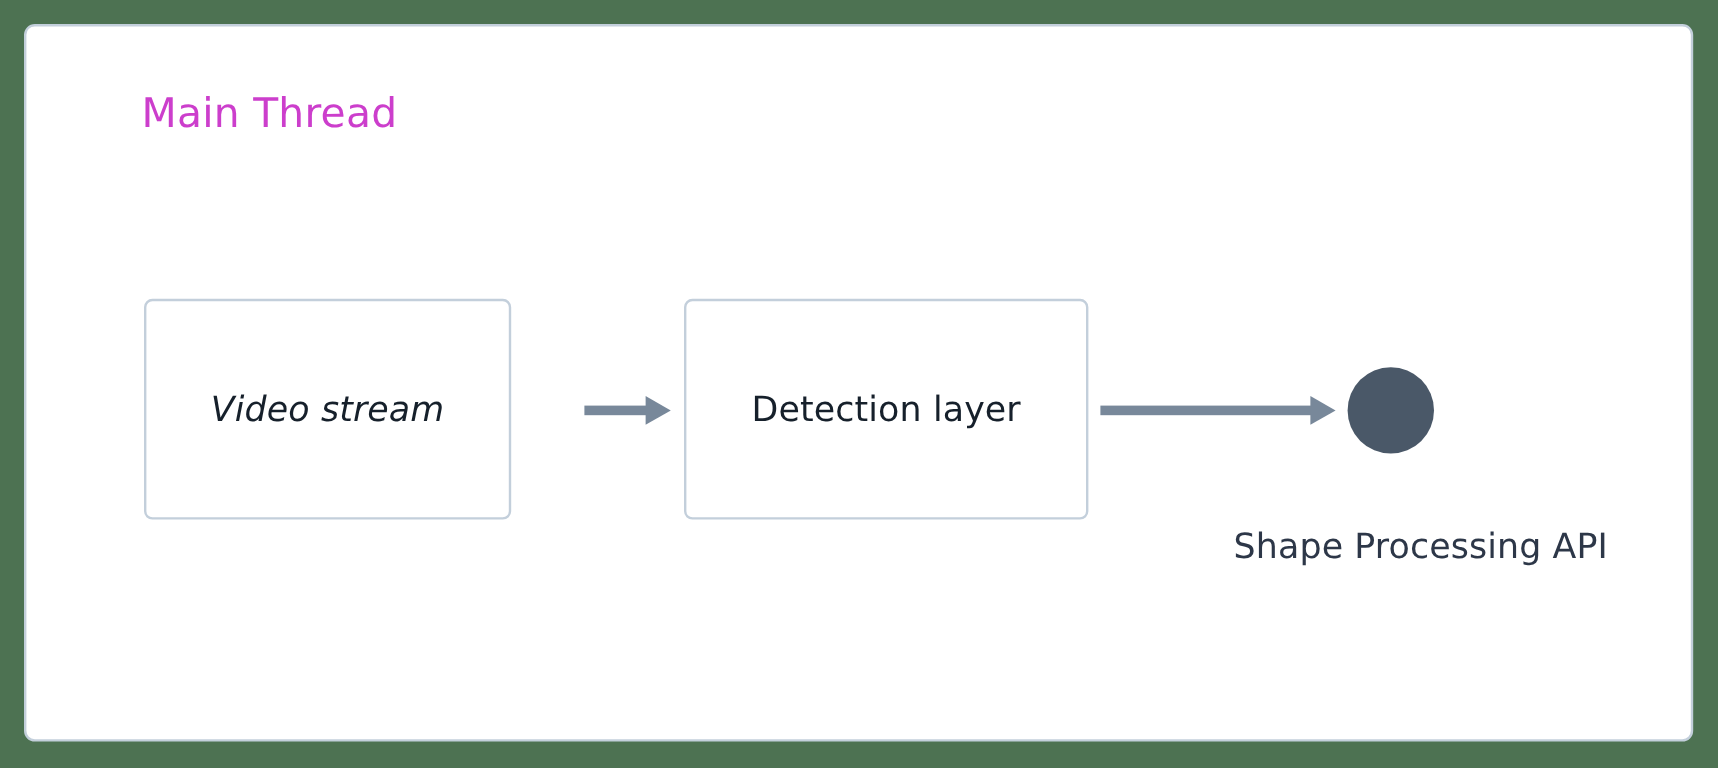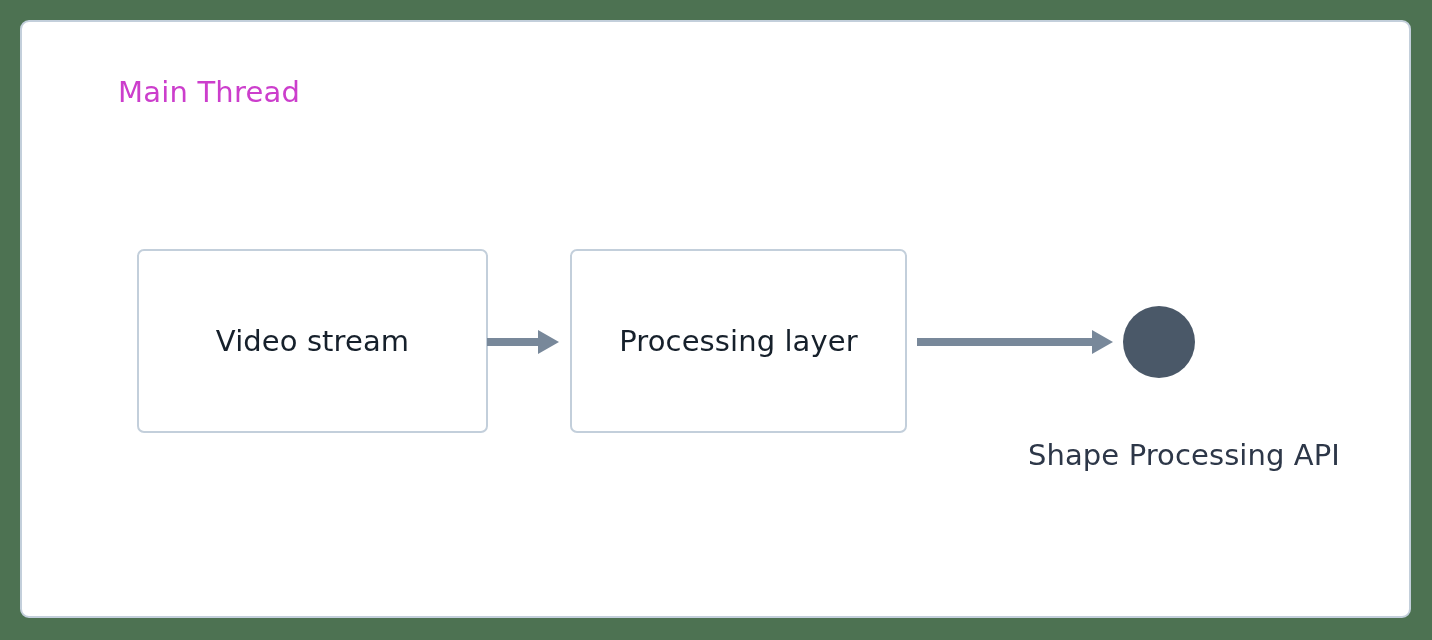--- a/index.html
+++ b/index.html
@@ -33,21 +33,21 @@
     border: 2px solid #c3cfdb;
     border-radius: 9px;
     box-sizing: border-box;
   }
 
   
   #thread-title {
     position: absolute;
     left: 96px;
     top: 56px;
-    font-size: 29px;
+    font-size: 34px;
     line-height: 1;
     letter-spacing: 0.2px;
     color: #cc3ecc;
     white-space: nowrap;
   }
 
   
   .node-box {
     position: absolute;
     background: #ffffff;
@@ -60,24 +60,25 @@
   }
   .node-box .node-label {
     font-size: 29px;
     line-height: 1;
     color: #16202b;
     white-space: nowrap;
     letter-spacing: 0.1px;
   }
 
   #box-video {
-    left: 115px;
+    left: 98px;
     top: 227px;
-    width: 351px;
+    width: 306px;
     height: 184px;
+    font-style: italic;
   }
   #box-processing {
     left: 548px;
     top: 227px;
     width: 337px;
     height: 184px;
   }
 
   
   .arrow {
@@ -155,21 +156,21 @@
     <div class="node-box" id="box-video">
       <span class="node-label">Video stream</span>
     </div>
 
     <div class="arrow" id="arrow-1">
       <span class="shaft"></span>
       <span class="head"></span>
     </div>
 
     <div class="node-box" id="box-processing">
-      <span class="node-label">Processing layer</span>
+      <span class="node-label">Detection layer</span>
     </div>
 
     <div class="arrow" id="arrow-2">
       <span class="shaft"></span>
       <span class="head"></span>
     </div>
 
     <div id="circle-node"></div>
 
     <div id="circle-caption">Shape Processing API</div>

